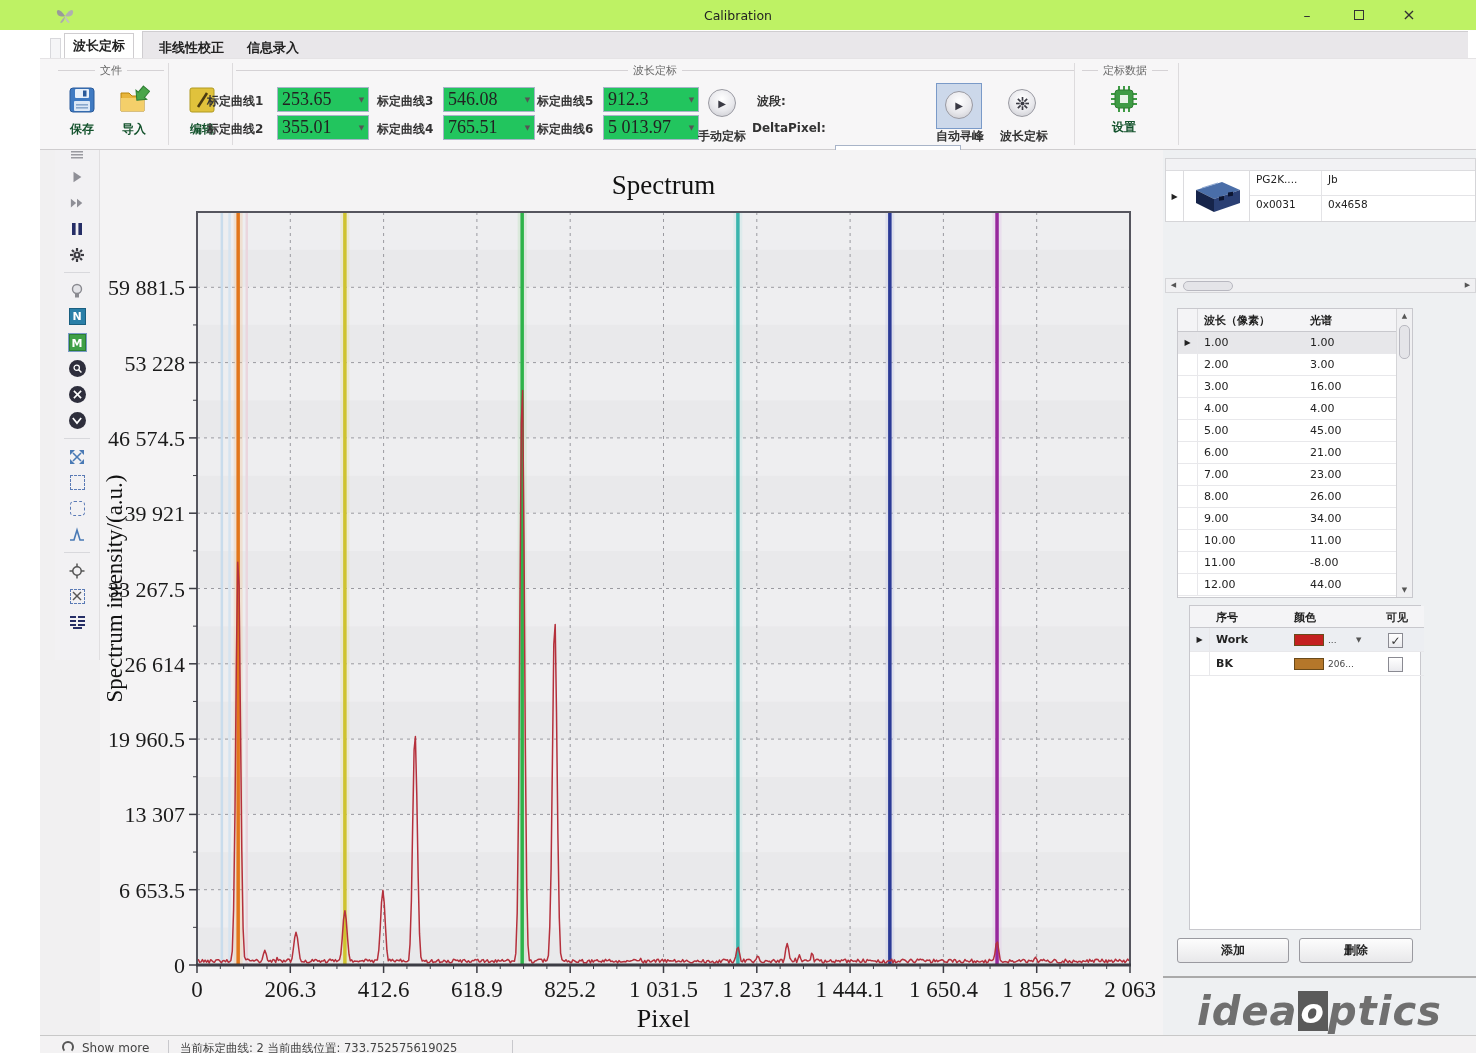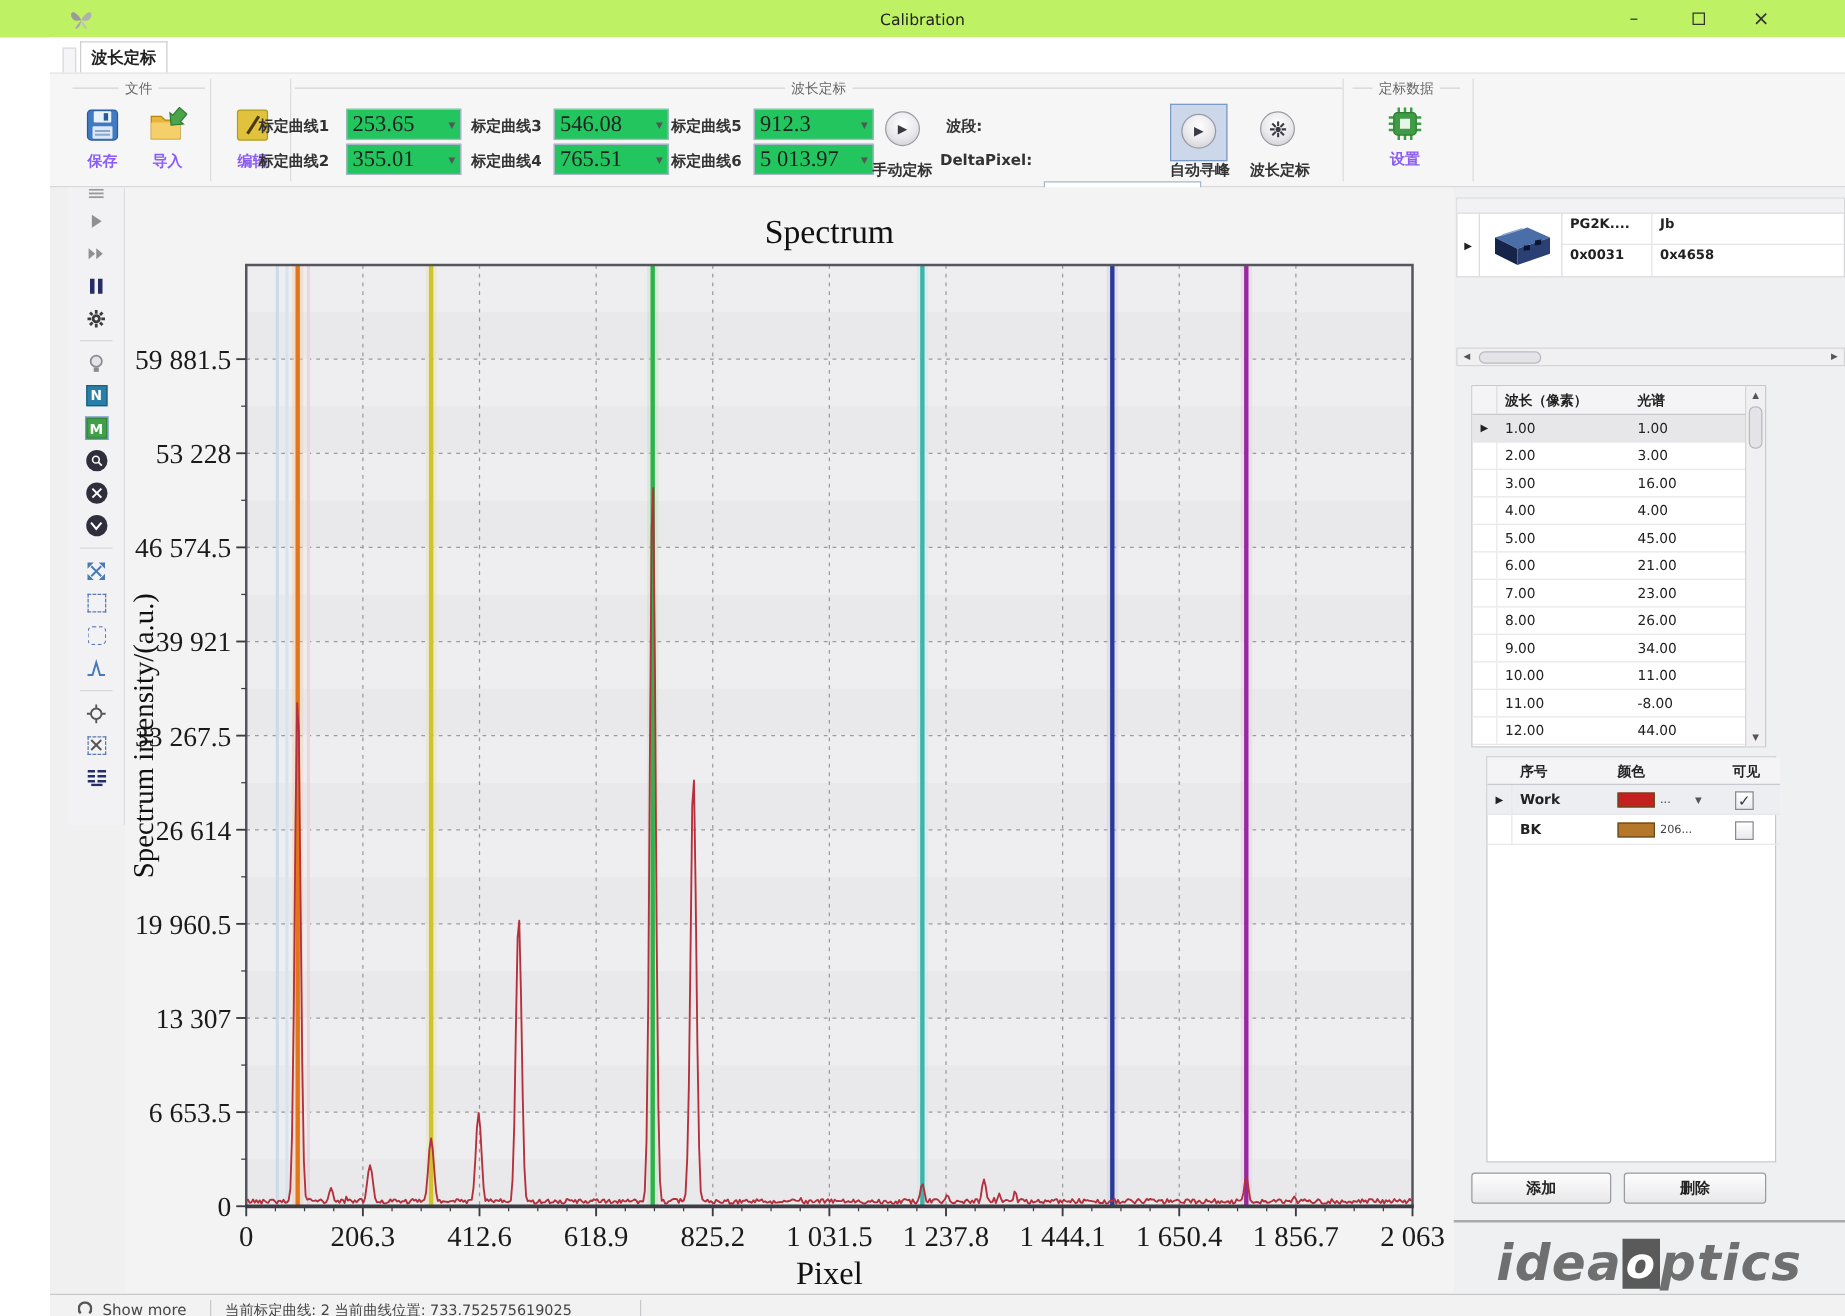--- a/index.html
+++ b/index.html
@@ -24,21 +24,21 @@
   .tab { position:absolute; top:4px; font-size:13px; font-weight:bold; color:#222; padding:3px 8px; }
   .tab-active { left:24px; top:3px; background:#fff; border:1px solid #cfcdd0; border-bottom:none; height:26px; }
   .tab2 { left:8px; } .tab3 { left:96px; }
 
   
   .ribbon { left:40px; top:58px; width:1436px; height:92px; background:#f7f6f7; border-bottom:1px solid #cfcdcf; border-top:1px solid #e5e3e5; }
   .group-hdr { position:absolute; display:flex; align-items:center; gap:5px; color:#666; font-size:11px; white-space:nowrap; }
   .group-hdr::before, .group-hdr::after { content:""; flex:1; height:1px; background:#d5d2d5; min-width:6px; }
   .vsep { position:absolute; top:4px; height:82px; width:1px; background:#dddbdd; }
   .big-btn { position:absolute; width:48px; text-align:center; cursor:default; }
-  .big-btn .cap { font-size:12px; font-weight:bold; color:#8b5cf6; margin-top:2px; }
+  .big-btn .cap { font-size:12px; font-weight:bold; color:#14532d; margin-top:2px; }
   .tool-cap { position:absolute; font-size:12px; font-weight:bold; color:#333; text-align:center; white-space:nowrap; }
   .curve-label { position:absolute; font-size:12px; font-weight:bold; color:#333; white-space:nowrap; }
   .curve-field { position:absolute; width:92px; height:25px; background:#22c55e; border:1px solid #a8b4c8; display:flex; align-items:center; }
   .curve-field .val { flex:1; font-family:"Liberation Serif", serif; font-size:18px; padding-left:4px; white-space:nowrap; overflow:hidden; }
   .curve-field .dd { width:13px; font-size:7px; color:#555; text-align:center; }
   .round-btn { position:absolute; width:28px; height:28px; border-radius:50%; border:1px solid #9a9aa2;
                background:radial-gradient(circle at 50% 35%, #ffffff 0%, #e8e8ec 55%, #c6c6cc 100%);
                display:flex; align-items:center; justify-content:center; }
   .round-btn .gl { font-size:10px; color:#3a3a44; }
   .hl-box { position:absolute; width:46px; height:46px; background:#ccd8ea; border:1px solid #7a9ac8; }
@@ -65,21 +65,21 @@
   .marq { width:15px; height:15px; border:1.5px dashed #5a7ab5; }
 
   
   .chart-panel { left:100px; top:150px; width:1063px; height:885px; background:#f4f3f4; }
 
   
   .dev-table { position:absolute; left:2px; top:8px; width:311px; height:64px; background:#fff; border:1px solid #d5d5d8; }
   .dev-hdr { position:absolute; left:0; top:0; right:0; height:12px; background:#f2f2f4; border-bottom:1px solid #dcdcdf; }
   .dev-sel { position:absolute; left:0; top:12px; bottom:0; width:18px; border-right:1px solid #dcdcdf; font-size:8px; color:#222; display:flex; align-items:center; justify-content:center; }
   .dev-img { position:absolute; left:18px; top:12px; width:66px; bottom:0; border-right:1px solid #dcdcdf; display:flex; align-items:center; justify-content:center; }
-  .dev-cell { position:absolute; font-size:10.5px; font-weight:bold; color:#222; padding:2px 16px 0 6px; height:25px; border-right:1px solid #e4e4e7; border-bottom:1px solid #e4e4e7; overflow:hidden; white-space:nowrap; }
+  .dev-cell { position:absolute; font-size:10.5px; font-weight:normal; color:#222; padding:2px 16px 0 6px; height:25px; border-right:1px solid #e4e4e7; border-bottom:1px solid #e4e4e7; overflow:hidden; white-space:nowrap; }
   .hbar { position:absolute; left:2px; top:128px; width:311px; height:15px; background:#f0f0f2; border:1px solid #d5d5d8; }
   .hbar .arr { position:absolute; top:0; width:15px; height:13px; font-size:7px; color:#555; text-align:center; line-height:13px; }
   .hbar .thumb { position:absolute; left:17px; top:1.5px; width:50px; height:10px; background:#e4e4e8; border:1px solid #b8b8c0; border-radius:5px; }
 
   .dtable { position:absolute; left:14px; top:158px; width:236px; height:290px; background:#fff; border:1px solid #c8c8cd; }
   .dthead { position:absolute; left:0; top:0; width:219px; height:23px; background:#f4f4f6; border-bottom:1px solid #c8c8cd; }
   .dthead span { position:absolute; top:4px; font-size:11px; font-weight:bold; color:#222; }
   .dth1 { left:26px; } .dth2 { left:132px; }
   .dthead .hsel { left:0; top:0; width:20px; height:22px; border-right:1px solid #dcdcdf; }
   .dtrows { position:absolute; left:0; top:23px; width:219px; bottom:0; }
@@ -131,20 +131,24 @@
     <div class="abs winbtn win-min">–</div>
     <div class="abs winbtn win-max">
         <span class="sq"></span>
       </div>
     <div class="abs winbtn win-close">×</div>
   </div>
 
   <div class="abs tabrow">
     <div class="abs tab-sliver"></div>
     <div class="tab tab-active">波长定标</div>
+    <div class="abs tab-strip">
+      <div class="tab tab2">非线性校正</div>
+      <div class="tab tab3">信息录入</div>
+    </div>
   </div>
 
   <div class="abs ribbon">
     <div class="group-hdr" style="left:18px;top:4px;width:106px;">文件</div>
 
     <div class="big-btn" style="left:18px;top:26px;">
       <svg width="30" height="30" viewBox="0 0 30 30">
         <rect x="3" y="3" width="24" height="24" rx="3" fill="#3f7ac2" stroke="#2a5a9a"></rect>
         <rect x="8" y="4" width="14" height="9" rx="1" fill="#e8f0fa"></rect>
         <rect x="16" y="5.5" width="3.5" height="6" fill="#2a5a9a"></rect>

